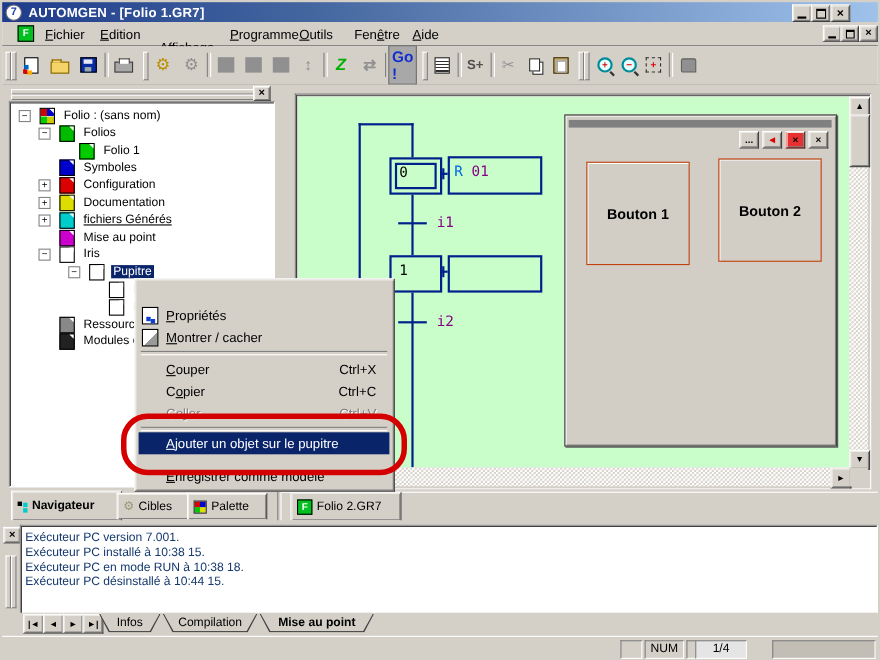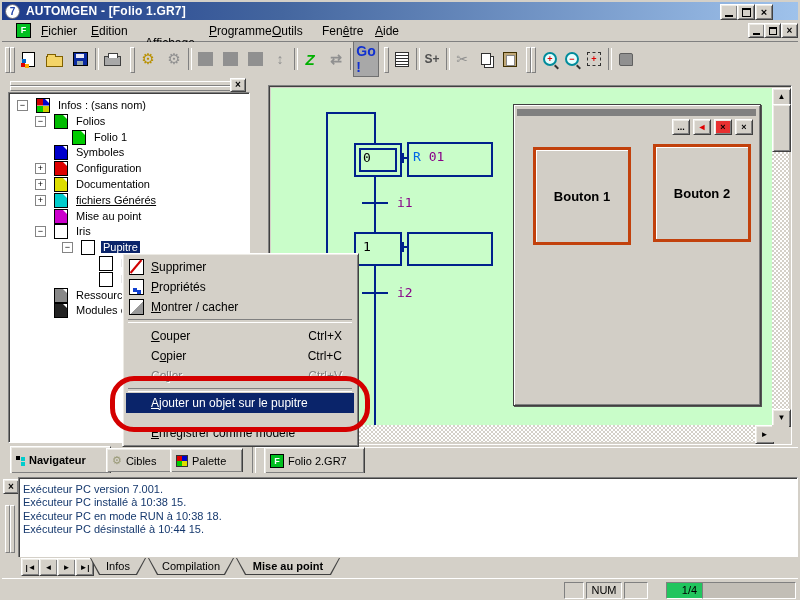--- a/index.html
+++ b/index.html
@@ -80,21 +80,21 @@
      linear-gradient(45deg,#D4D0C8 25%,transparent 25%,transparent 75%,#D4D0C8 75%),
      linear-gradient(45deg,#D4D0C8 25%,#fff 25%,#fff 75%,#D4D0C8 75%);
      background-size:4px 4px;background-position:0 0,2px 2px}
   .sbtn{position:absolute;width:17px;height:16px;font-size:8px;line-height:14px;text-align:center}
   .thumb{position:absolute;background:#D4D0C8}
   
   #pupitre{left:242px;top:16px;width:246px;height:300px;background:#D2CEC6;border:1px solid #404040;
     box-shadow:inset 1px 1px 0 #fff, inset -1px -1px 0 #808080, 1px 1px 0 #555}
   #pupitre .strip{position:absolute;left:3px;top:4px;width:239px;height:7px;background:#808080}
   .pbtn{position:absolute;top:14px;width:16px;height:14px;font-size:9px;font-weight:bold;line-height:12px}
-  .bouton{position:absolute;width:92px;height:92px;background:#D2CEC6;border:3px solid #c2410c;
+  .bouton{position:absolute;width:92px;height:92px;background:#D2CEC6;border:1px solid #c2410c;
     box-shadow:inset 1px 1px 0 #fff;display:flex;align-items:center;justify-content:center;
     font-weight:bold;font-size:13px}
   
   #ctxmenu{left:122px;top:253px;width:235px;height:192px;background:#D4D0C8;z-index:40}
   .cmi{position:absolute;left:3px;width:228px;height:20px;font-size:12px}
   .cmi .lbl{position:absolute;left:25px;top:3px}
   .cmi .sc{position:absolute;right:12px;top:3px}
   .cmi u{text-decoration:underline}
   .cmi.dis{color:#808080;text-shadow:1px 1px 0 #fff}
   .cmi.hl{background:#0A246A;color:#fff}
@@ -264,21 +264,21 @@
     <span class="grabline" style="top:7px"></span>
   </div>
   <div class="abs btn raised" id="tree-close">
       <span class="xglyph" style="font-size:10px">×</span>
     </div>
 
   <div class="abs sunken" id="tree-panel">
       <div class="trow" style="top: 5px; left: 0px;">
         <span class="texp" style="left: 8px;">−</span>
         <span class="ticon stack" style="left: 27px; background-image: linear-gradient(90deg, rgb(204, 0, 0) 50%, rgb(0, 0, 204) 50%), linear-gradient(90deg, rgb(0, 204, 0) 50%, rgb(204, 204, 0) 50%); background-size: 100% 50%; background-position: 0px 0px, 0px 100%; background-repeat: no-repeat;"></span>
-        <span class="tlabel" style="left: 47px;">Infos : (sans nom)</span>
+        <span class="tlabel" style="left: 47px;">Folio : (sans nom)</span>
       </div>
       <div class="trow" style="top: 21px; left: 0px;">
         <span class="texp" style="left: 26px;">−</span>
         <span class="ticon stack" style="left: 45px; background: rgb(0, 187, 0);"></span>
         <span class="tlabel" style="left: 65px;">Folios</span>
       </div>
       <div class="trow" style="top: 37px; left: 0px;">
         <span class="ticon " style="left: 63px; background: rgb(0, 204, 0);"></span>
         <span class="tlabel" style="left: 83px;">Folio 1</span>
       </div>
@@ -404,24 +404,20 @@
       <div class="thumb raised" style="left:17px;top:0;width:46px;height:17px"></div>
       <div class="sbtn btn raised" style="left:484px;top:0;height:17px">
           <span>►</span>
         </div>
     </div>
     <div class="abs" style="left:503px;top:339px;width:17px;height:17px;background:#D4D0C8"></div>
   </div>
 </div>
 
 <div class="abs raised" id="ctxmenu">
-    <div class="cmi" style="top: 3px;">
-      <span class="cmicon del"></span>
-      <span class="lbl"><u>S</u>upprimer</span>
-    </div>
     <div class="cmi" style="top: 23px;">
       <span class="cmicon prop"></span>
       <span class="lbl"><u>P</u>ropriétés</span>
     </div>
     <div class="cmi" style="top: 43px;">
       <span class="cmicon show"></span>
       <span class="lbl"><u>M</u>ontrer / cacher</span>
     </div>
     <div class="cmsep" style="top: 65px;"></div>
     <div class="cmi" style="top: 72px;">
@@ -511,15 +507,15 @@
         <span class="fg"></span>
         <span class="tx">Mise au point</span>
       </div>
     </div>
 </div>
 
 <div class="abs" id="statusbar">
     <div class="scell" style="left: 562px; width: 18px;"></div>
     <div class="scell" style="left: 584px; width: 34px;">NUM</div>
     <div class="scell" style="left: 622px; width: 22px;"></div>
-    <div class="scell" style="left: 664px; width: 45px; background: #22c55e;">1/4</div>
+    <div class="scell" style="left: 630px; width: 45px; background: #e5e5e5;">1/4</div>
     <div class="scell" style="left: 700px; width: 92px; background: rgb(194, 190, 182);"></div>
   </div>
 
 </body></html>

